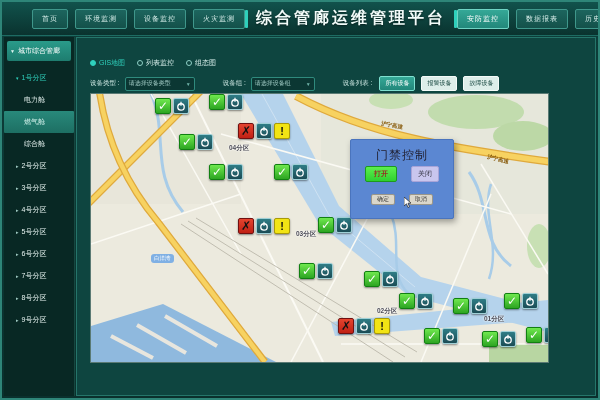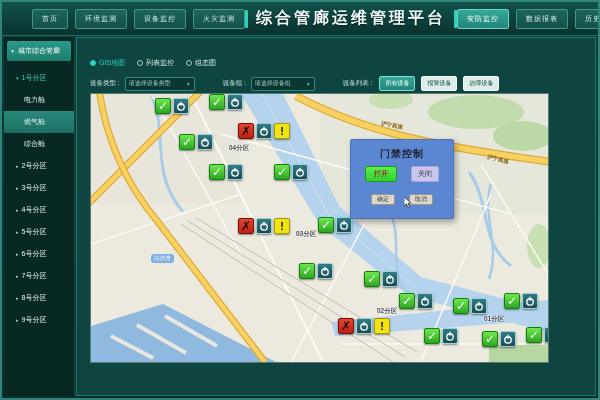--- a/index.html
+++ b/index.html
@@ -112,21 +112,21 @@
   .msq.err{background:linear-gradient(180deg,#e4442f,#c02014);border:1px solid #701010;color:#111;font-size:12px;}
   .msq.pwr{background:linear-gradient(180deg,#2f7d86,#1b4c55);border:1px solid #9fd0d6;}
   .msq.pwr svg{width:12px;height:12px;}
   .msq.warn{background:linear-gradient(180deg,#f6ec2d,#e8d708;);background:#f2e414;border:1px solid #a89a08;color:#111;font-size:11px;}
   
   .dialog{
     position:absolute;left:259px;top:45px;width:102px;height:78px;z-index:6;
     background:#5b87d2;border:1px solid #4a74bd;border-radius:2px;
     box-shadow:2px 3px 6px rgba(0,0,0,.35);
   }
-  .dlg-title{text-align:center;margin-top:7px;font-size:10px;font-weight:bold;color:#223;letter-spacing:1px;}
+  .dlg-title{text-align:center;margin-top:7px;font-size:12px;font-weight:normal;color:#223;letter-spacing:1px;}
   .dlg-row{position:absolute;left:0;right:0;top:26px;display:flex;justify-content:center;gap:14px;}
   .dlg-row2{position:absolute;left:0;right:0;top:54px;display:flex;justify-content:center;gap:14px;}
   .dlg-row button,.dlg-row2 button{font-family:inherit;cursor:pointer;border-radius:2px;}
   .btn-open{width:32px;height:16px;font-size:7px;background:linear-gradient(180deg,#5cf04e,#2fd02f);border:1px solid #1d9a1d;color:#943024;font-weight:bold;}
   .btn-close{width:28px;height:16px;font-size:7px;background:#c9c6ee;border:1px solid #a8a4d8;color:#3a3a4a;}
   .btn-ok,.btn-cancel{width:24px;height:11px;font-size:6px;background:#dbd7cb;border:1px solid #9a968a;color:#333;padding:0;}
   .cursor{position:absolute;left:53px;top:57px;z-index:7;pointer-events:none;}
 </style>
 </head>
 <body>

